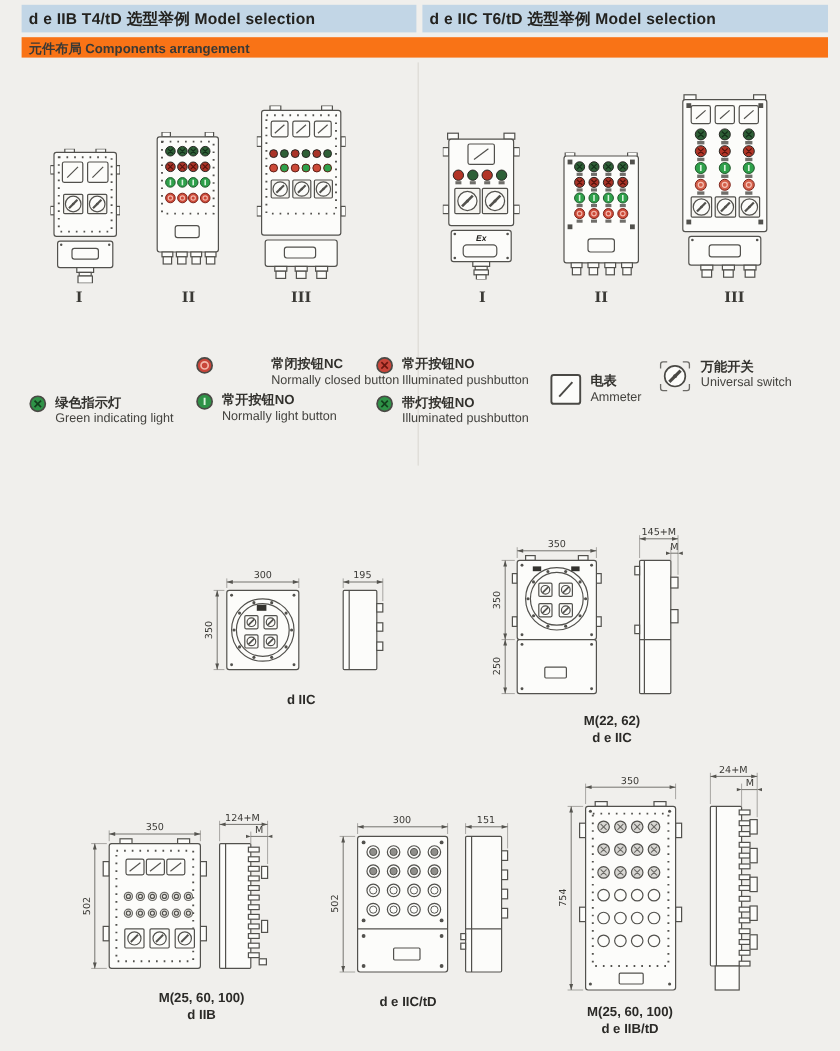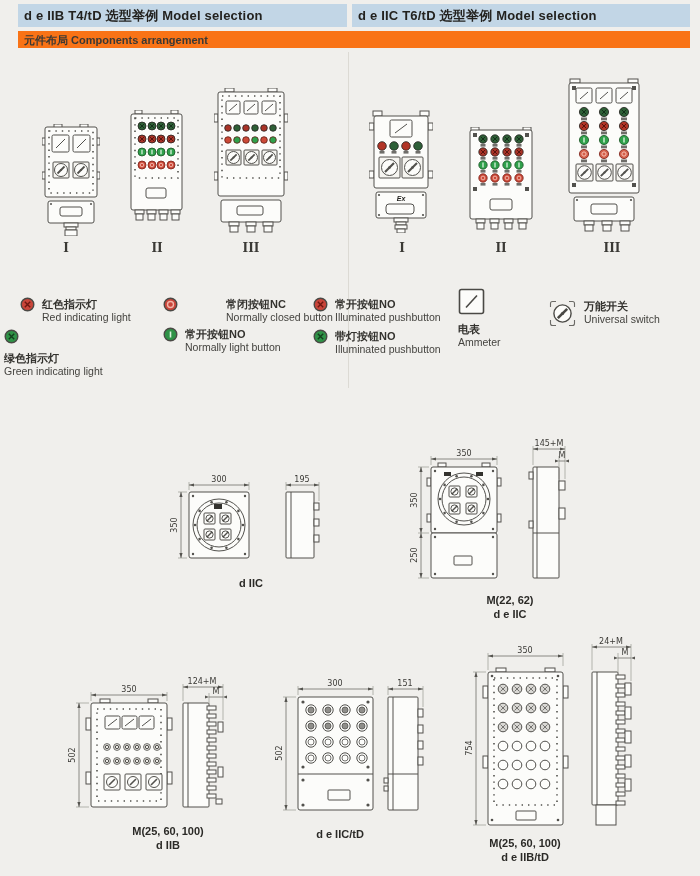--- a/index.html
+++ b/index.html
@@ -425,31 +425,21 @@
         <rect class="s" x="39" y="147" width="8" height="6"></rect>
       <rect class="s" x="56" y="143" width="10" height="4"></rect>
         <rect class="s" x="57" y="147" width="8" height="6"></rect>
     </g>
   </svg>
 
   <div class="abs roman" style="left:387px;top:241px;">I</div>
   <div class="abs roman" style="left:486px;top:241px;">II</div>
   <div class="abs roman" style="left:597px;top:241px;">III</div>
 
-  <div class="abs leg" style="left:20px;top:297px;">
-    <svg width="15" height="15">
-        <circle cx="7.5" cy="7.5" r="6.3" fill="#c9453a" stroke="#4a4945" stroke-width="1.4"></circle>
-        <path d="M4.8 4.8 10.2 10.2 M10.2 4.8 4.8 10.2" stroke="#6e1710" stroke-width="1.4" fill="none"></path>
-      </svg>
-    <div>
-        <div class="zh">红色指示灯</div>
-        <div class="en">Red indicating light</div>
-      </div>
-  </div>
-  <div class="abs leg" style="left:4px;top:329px;flex-direction:column;">
+  <div class="abs leg" style="left:24px;top:329px;">
     <svg width="15" height="15">
         <circle cx="7.5" cy="7.5" r="6.3" fill="#2f9247" stroke="#4a4945" stroke-width="1.4"></circle>
         <path d="M4.8 4.8 10.2 10.2 M10.2 4.8 4.8 10.2" stroke="#123f1c" stroke-width="1.4" fill="none"></path>
       </svg>
     <div>
         <div class="zh">绿色指示灯</div>
         <div class="en">Green indicating light</div>
       </div>
   </div>
   <div class="abs leg" style="left:163px;top:297px;gap:48px;">
@@ -485,21 +475,21 @@
   <div class="abs leg" style="left:313px;top:329px;">
     <svg width="15" height="15">
         <circle cx="7.5" cy="7.5" r="6.3" fill="#2f9247" stroke="#4a4945" stroke-width="1.4"></circle>
         <path d="M4.8 4.8 10.2 10.2 M10.2 4.8 4.8 10.2" stroke="#123f1c" stroke-width="1.4" fill="none"></path>
       </svg>
     <div>
         <div class="zh">带灯按钮NO</div>
         <div class="en">Illuminated pushbutton</div>
       </div>
   </div>
-  <div class="abs leg" style="left:458px;top:288px;flex-direction:column;">
+  <div class="abs leg" style="left:458px;top:311px;">
     <svg width="27" height="27">
         <rect x="1.5" y="1.5" width="24" height="24" rx="2" fill="#fcfcfa" stroke="#4a4945" stroke-width="1.6"></rect>
         <path d="M8 19.5 19 7.5" stroke="#4a4945" stroke-width="1.6" fill="none"></path>
       </svg>
     <div>
         <div class="zh">电表</div>
         <div class="en">Ammeter</div>
       </div>
   </div>
   <div class="abs leg" style="left:548px;top:299px;">

